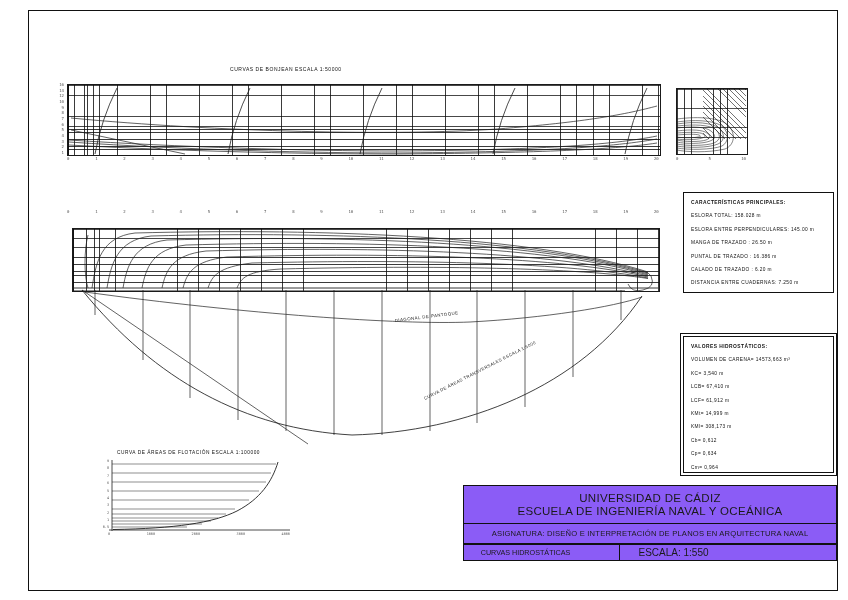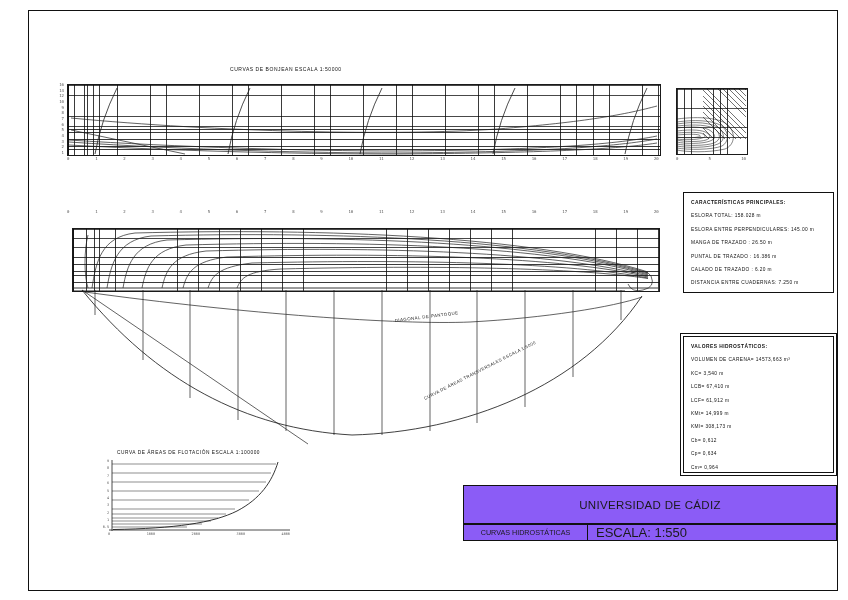--- a/index.html
+++ b/index.html
@@ -60,21 +60,21 @@
   .tb-cell{display:flex;align-items:center;justify-content:center;text-align:center;
            border-left:1.5px solid #111;overflow:hidden;white-space:nowrap;}
   .tb-cell:first-child{border-left:none;}
   .tb-head{flex-direction:column;width:100%;height:37px;justify-content:center;}
   .tb-uni{font-size:11.5px;letter-spacing:.3px;}
   .tb-school{font-size:11.5px;letter-spacing:.3px;margin-top:1px;}
   .tb-subject{width:100%;height:19px;font-size:7.6px;letter-spacing:.2px;}
   .tb-student{width:169px;height:21px;font-size:7.6px;}
   .tb-prof{flex:1;height:21px;font-size:7.6px;}
   .tb-draw{width:123px;height:15px;font-size:7.2px;}
-  .tb-scale{width:107px;height:15px;font-size:13px;}
+  .tb-scale{width:107px;height:15px;font-size:10px;margin-left:32px;}
   .tb-date{flex:1;height:15px;font-size:7.2px;}
 </style>
 </head>
 <body>
 
 <div class="page">
   <div class="frame"></div>
 
   <div class="lbl" style="left:230px;top:66px;">CURVAS DE BONJEAN   ESCALA 1:50000</div>
 
@@ -273,21 +273,25 @@
     <div class="box-row">KMl= 308,173 m</div>
     <div class="box-row">Cb= 0,612</div>
     <div class="box-row">Cp= 0,634</div>
     <div class="box-row">Cm= 0,964</div>
   </div>
 
   <div class="tb">
     <div class="tb-row">
       <div class="tb-cell tb-head">
         <div class="tb-uni">UNIVERSIDAD DE CÁDIZ</div>
+        <div class="tb-school">ESCUELA DE INGENIERÍA NAVAL Y OCEÁNICA</div>
       </div>
+    </div>
+    <div class="tb-row">
+      <div class="tb-cell tb-subject">ASIGNATURA: DISEÑO E INTERPRETACIÓN DE PLANOS EN ARQUITECTURA NAVAL</div>
     </div>
     <div class="tb-row">
     </div>
     <div class="tb-row">
       <div class="tb-cell tb-draw">CURVAS HIDROSTÁTICAS</div>
       <div class="tb-cell tb-scale">ESCALA: 1:550</div>
     </div>
   </div>
 </div>
 

